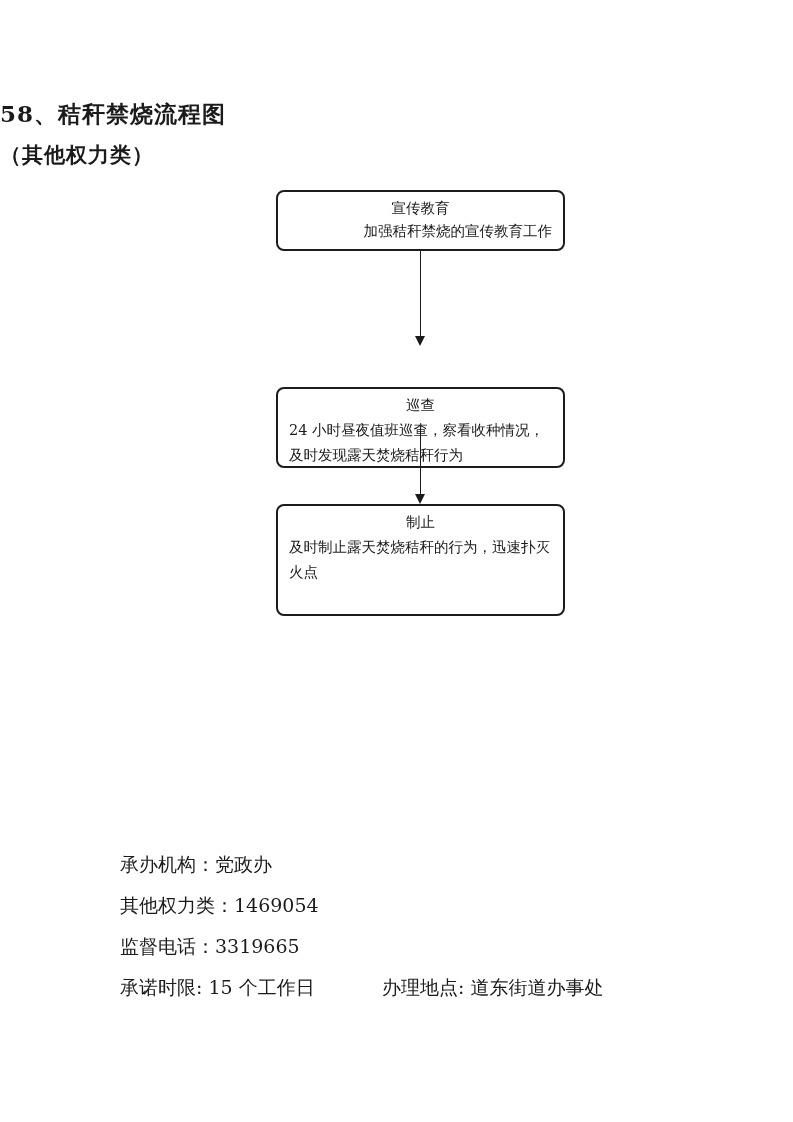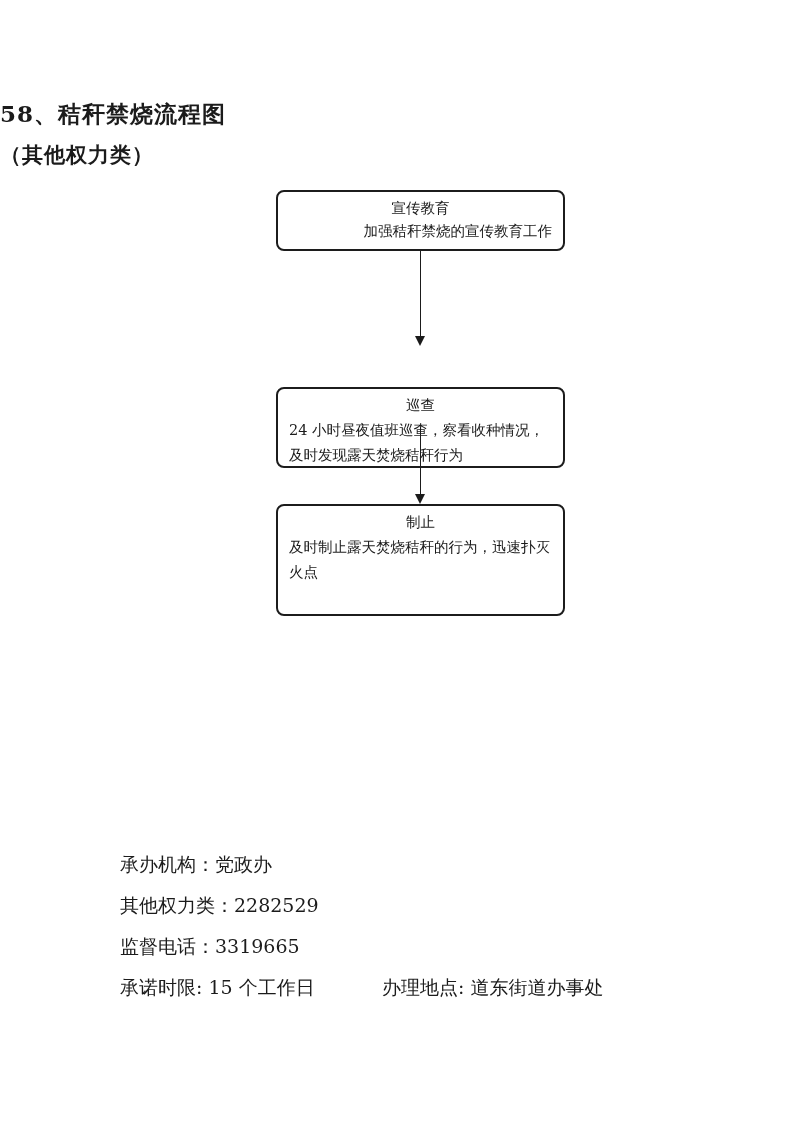--- a/index.html
+++ b/index.html
@@ -117,21 +117,21 @@
   <div class="vline vline2"></div>
   <div class="arrowhead arrowhead2"></div>
 
   <div class="node node3">
     <div class="node-title">制止</div>
     <div class="node-body">及时制止露天焚烧秸秆的行为，迅速扑灭火点</div>
   </div>
 
   <div class="footer">
     <div class="footer-line"><span>承办机构：</span><span>党政办</span></div>
-    <div class="footer-line"><span>其他权力类：</span><span>2282529</span></div>
+    <div class="footer-line"><span>其他权力类：</span><span>1469054</span></div>
     <div class="footer-line"><span>监督电话：</span><span>3319665</span></div>
     <div class="footer-line footer-last">
       <span>承诺时限: </span><span>15 个工作日</span>
       <span class="footer-right"><span>办理地点: </span><span>道东街道办事处</span></span>
     </div>
   </div>
 
 </div>
 
 </body></html>

